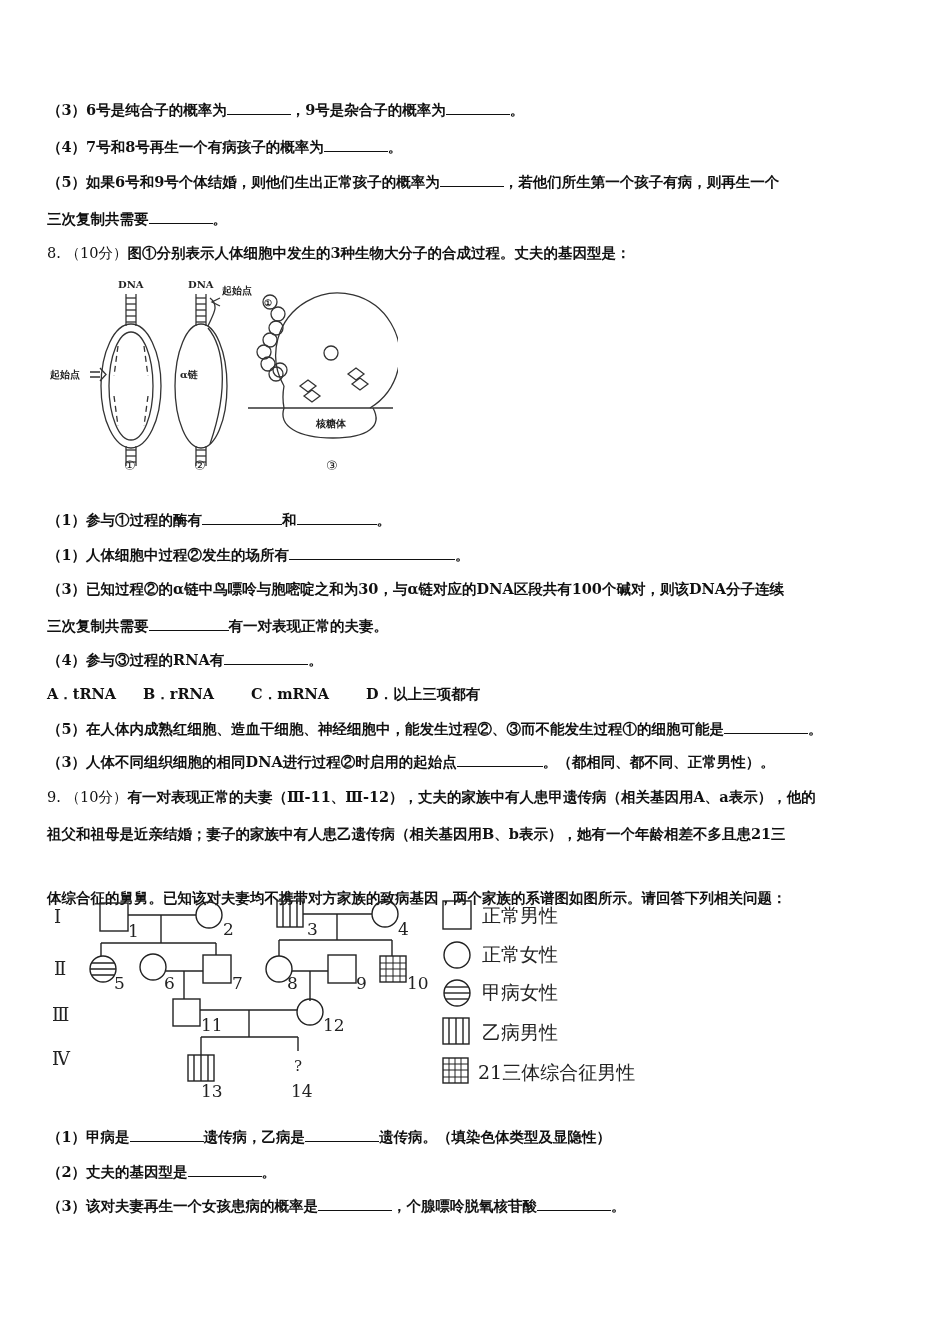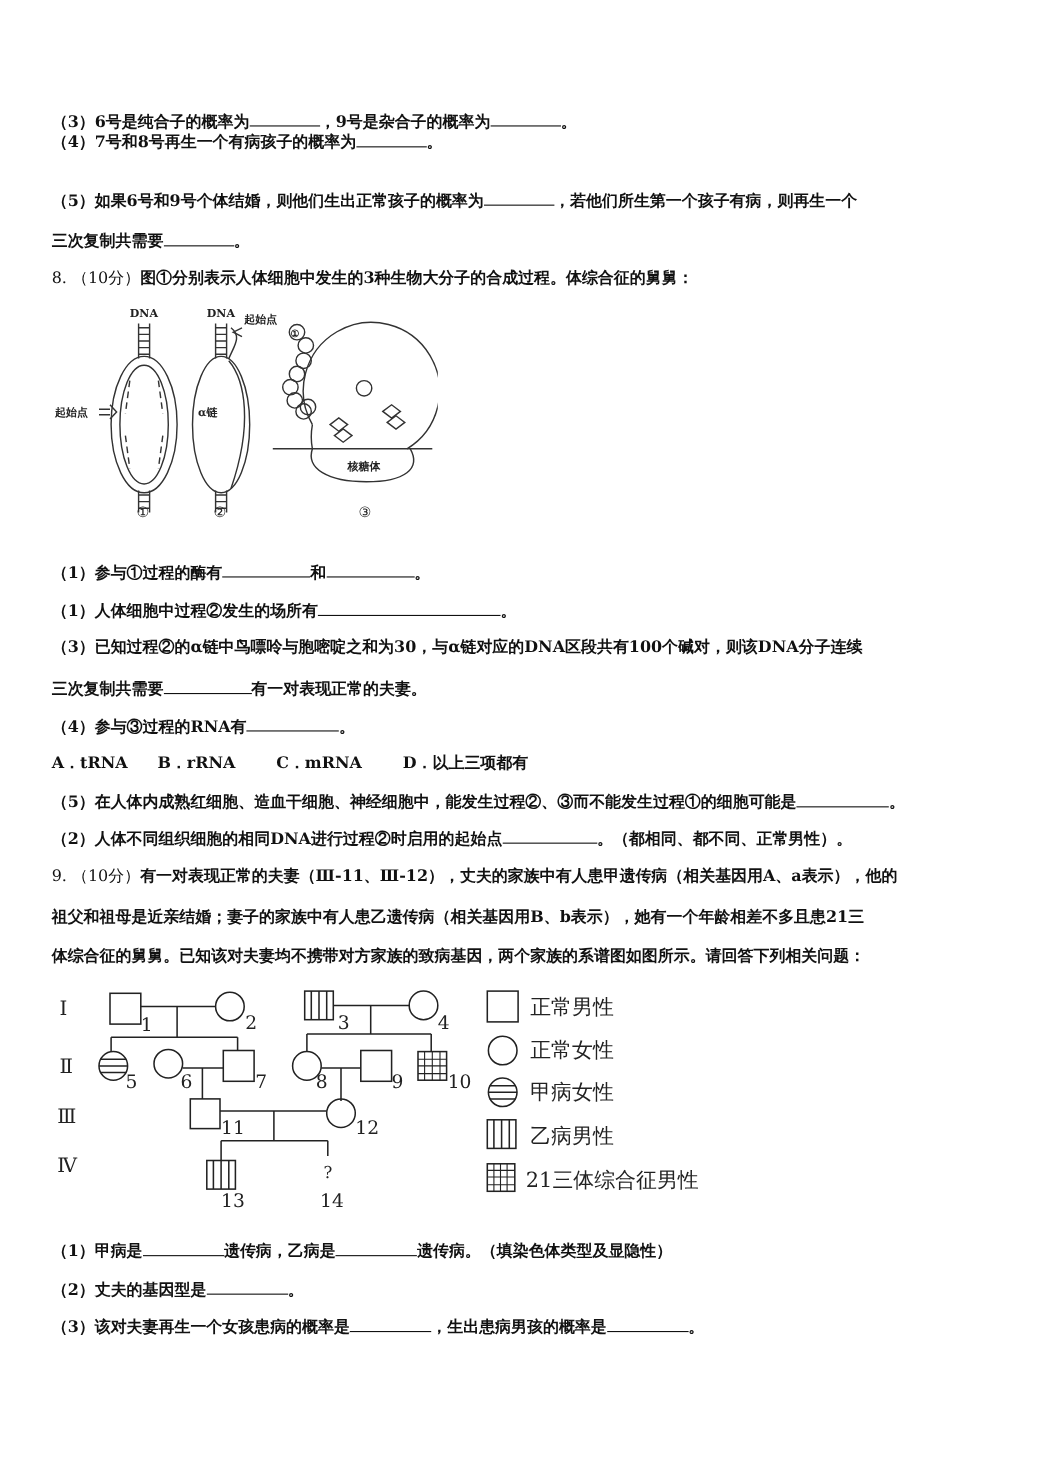--- a/index.html
+++ b/index.html
@@ -11,32 +11,32 @@
   .blank { display:inline-block; border-bottom:1.2px solid #111; height:14px; vertical-align:baseline; }
   .fig { position:absolute; }
   .opt { display:inline-block; margin-right:22px; }
 </style>
 </head>
 <body>
 
 <div class="line" style="top:100px">
   <span>（3）6号是纯合子的概率为</span><span class="blank" style="width:64px"></span><span>，9号是杂合子的概率为</span><span class="blank" style="width:64px"></span><span>。</span>
 </div>
-<div class="line" style="top:119px">
+<div class="line" style="top:137px">
   <span>（4）7号和8号再生一个有病孩子的概率为</span><span class="blank" style="width:64px"></span><span>。</span>
 </div>
 <div class="line" style="top:172px">
   <span>（5）如果6号和9号个体结婚，则他们生出正常孩子的概率为</span><span class="blank" style="width:64px"></span><span>，若他们所生第一个孩子有病，则再生一个</span>
 </div>
 <div class="line" style="top:209px">
   <span>三次复制共需要</span><span class="blank" style="width:64px"></span><span>。</span>
 </div>
 
 <div class="line q" style="top:243px">
-  <span>8.</span>&nbsp;<span>（10分）</span><span class="b">图①分别表示人体细胞中发生的3种生物大分子的合成过程。体综合征的舅舅：</span>
+  <span>8.</span>&nbsp;<span>（10分）</span><span class="b">图①分别表示人体细胞中发生的3种生物大分子的合成过程。丈夫的基因型是：</span>
 </div>
 
 <svg class="fig" style="left:48px; top:276px" width="350" height="200" viewBox="0 0 350 200">
   <g stroke="#333" fill="none" stroke-width="1.3" font-family="DejaVu Serif, serif">
 
     <g>
       <line x1="78" y1="18" x2="78" y2="50"></line>
         <line x1="88" y1="18" x2="88" y2="50"></line>
       <line x1="78" y1="22" x2="88" y2="22"></line>
         <line x1="78" y1="28" x2="88" y2="28"></line>
@@ -128,28 +128,28 @@
 <div class="line" style="top:684px; left:47px">
   <span class="opt">A．tRNA</span>
   <span class="opt" style="margin-right:32px">B．rRNA</span>
   <span class="opt" style="margin-right:32px">C．mRNA</span>
   <span class="opt">D．以上三项都有</span>
 </div>
 <div class="line" style="top:719px">
   <span>（5）在人体内成熟红细胞、造血干细胞、神经细胞中，能发生过程②、③而不能发生过程①的细胞可能是</span><span class="blank" style="width:84px"></span><span>。</span>
 </div>
 <div class="line" style="top:752px">
-  <span>（2）人体不同组织细胞的相同DNA进行过程②时启用的起始点</span><span class="blank" style="width:86px"></span><span>。（都相同、都不同、正常男性）。</span>
+  <span>（3）人体不同组织细胞的相同DNA进行过程②时启用的起始点</span><span class="blank" style="width:86px"></span><span>。（都相同、都不同、正常男性）。</span>
 </div>
 
 <div class="line q" style="top:787px">
   <span>9.</span>&nbsp;<span>（10分）</span><span class="b">有一对表现正常的夫妻（Ⅲ-11、Ⅲ-12），丈夫的家族中有人患甲遗传病（相关基因用A、a表示），他的</span>
 </div>
 <div class="line" style="top:824px"><span>祖父和祖母是近亲结婚；妻子的家族中有人患乙遗传病（相关基因用B、b表示），她有一个年龄相差不多且患21三</span></div>
-<div class="line" style="top:860px"><span>体综合征的舅舅。已知该对夫妻均不携带对方家族的致病基因，两个家族的系谱图如图所示。请回答下列相关问题：</span></div>
+<div class="line" style="top:888px"><span>体综合征的舅舅。已知该对夫妻均不携带对方家族的致病基因，两个家族的系谱图如图所示。请回答下列相关问题：</span></div>
 
 <svg class="fig" style="left:40px; top:893px" width="620" height="212" viewBox="0 0 620 212">
   <defs>
     <clipPath id="c5">
         <circle cx="63" cy="76" r="13"></circle>
       </clipPath>
     <clipPath id="c3">
         <rect x="237" y="8" width="26" height="26"></rect>
       </clipPath>
     <clipPath id="c13">
@@ -273,14 +273,14 @@
   </g>
 </svg>
 
 <div class="line" style="top:1127px">
   <span>（1）甲病是</span><span class="blank" style="width:74px"></span><span>遗传病，乙病是</span><span class="blank" style="width:74px"></span><span>遗传病。（填染色体类型及显隐性）</span>
 </div>
 <div class="line" style="top:1162px">
   <span>（2）丈夫的基因型是</span><span class="blank" style="width:74px"></span><span>。</span>
 </div>
 <div class="line" style="top:1196px">
-  <span>（3）该对夫妻再生一个女孩患病的概率是</span><span class="blank" style="width:74px"></span><span>，生出患病男孩的概率是</span><span class="blank" style="width:74px"></span><span>。</span>
+  <span>（3）该对夫妻再生一个女孩患病的概率是</span><span class="blank" style="width:74px"></span><span>，个腺嘌呤脱氧核苷酸</span><span class="blank" style="width:74px"></span><span>。</span>
 </div>
 
 </body></html>

